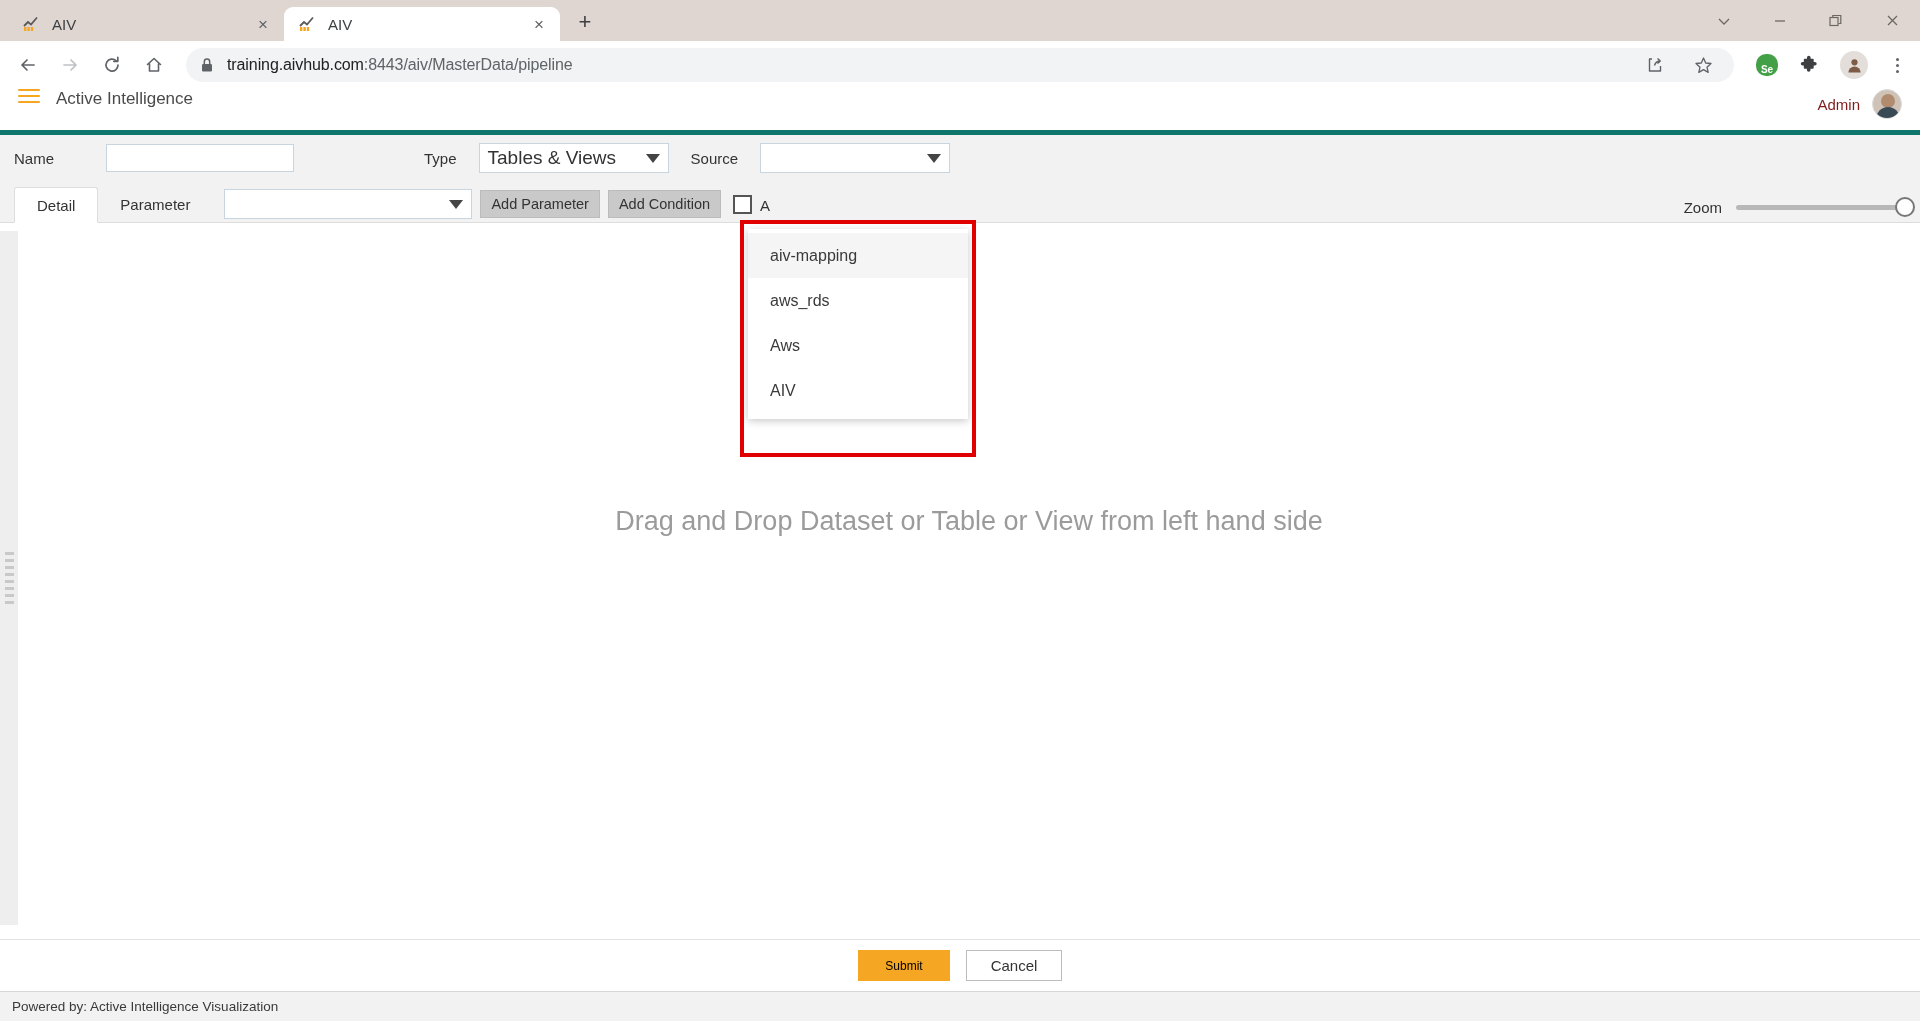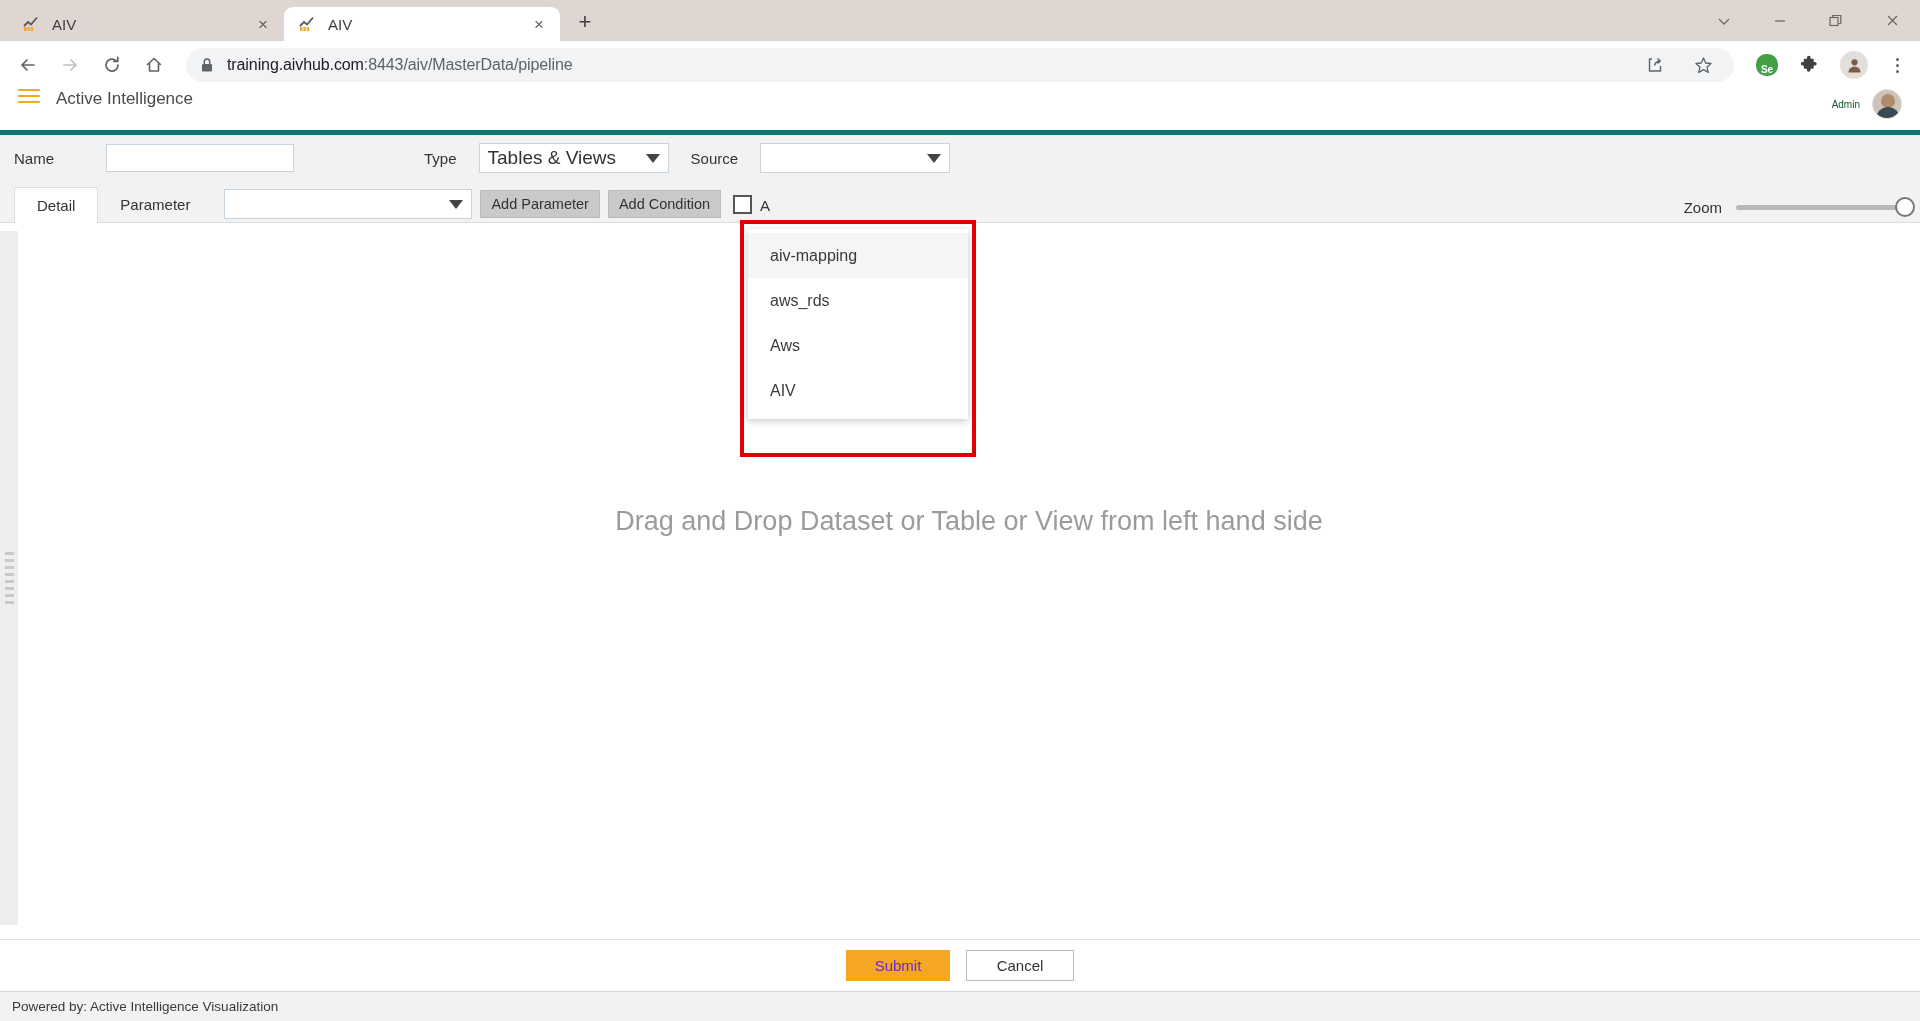--- a/index.html
+++ b/index.html
@@ -131,21 +131,21 @@
     border-bottom: 5px solid #0f766e;
     display: flex;
     align-items: flex-start;
     padding: 0 18px;
     flex: 0 0 46px;
   }
   #hamburger { display: flex; flex-direction: column; gap: 4px; width: 22px; margin-right: 16px; }
   #hamburger i { display: block; height: 2px; background: #f5a623; border-radius: 1px; }
   #app-title { font-size: 17px; color: #4a4a4a; }
   #header-right { margin-left: auto; display: flex; align-items: center; gap: 12px; }
-  #admin-name { font-size: 10px; color: #14532d; }
+  #admin-name { font-size: 15px; color: #7f1d1d; }
   #admin-avatar {
     width: 30px; height: 30px; border-radius: 50%;
     background: #cfc3b8;
     border: 1px solid #ddd;
     position: relative; overflow: hidden;
   }
   #admin-avatar .face { position:absolute; width:14px; height:14px; border-radius:50%; background:#b08b6e; left:8px; top:4px;}
   #admin-avatar .body { position:absolute; width:24px; height:14px; border-radius:12px 12px 0 0; background:#3a4a55; left:3px; top:17px;}
 
   
@@ -312,29 +312,29 @@
     height: 52px;
     background: #ffffff;
     border-top: 1px solid #e2e2e2;
     display: flex;
     align-items: center;
     justify-content: center;
     gap: 16px;
     flex: 0 0 52px;
   }
   #submit-btn {
-    width: 104px; height: 31px;
+    width: 92px; height: 31px;
     background: #f5a623;
     border: none;
-    color: #6d28d9; font-size: 15px;
+    color: #000000; font-size: 12px;
     display: flex; align-items: center; justify-content: center;
     font-family: "Liberation Sans", sans-serif;
   }
   #cancel-btn {
-    width: 108px; height: 31px;
+    width: 96px; height: 31px;
     background: #fff;
     border: 1px solid #bcbcbc;
     color: #333; font-size: 15px;
     display: flex; align-items: center; justify-content: center;
     font-family: "Liberation Sans", sans-serif;
   }
   #footer-bar {
     height: 30px;
     background: #f2f2f2;
     border-top: 1px solid #d6d6d6;

